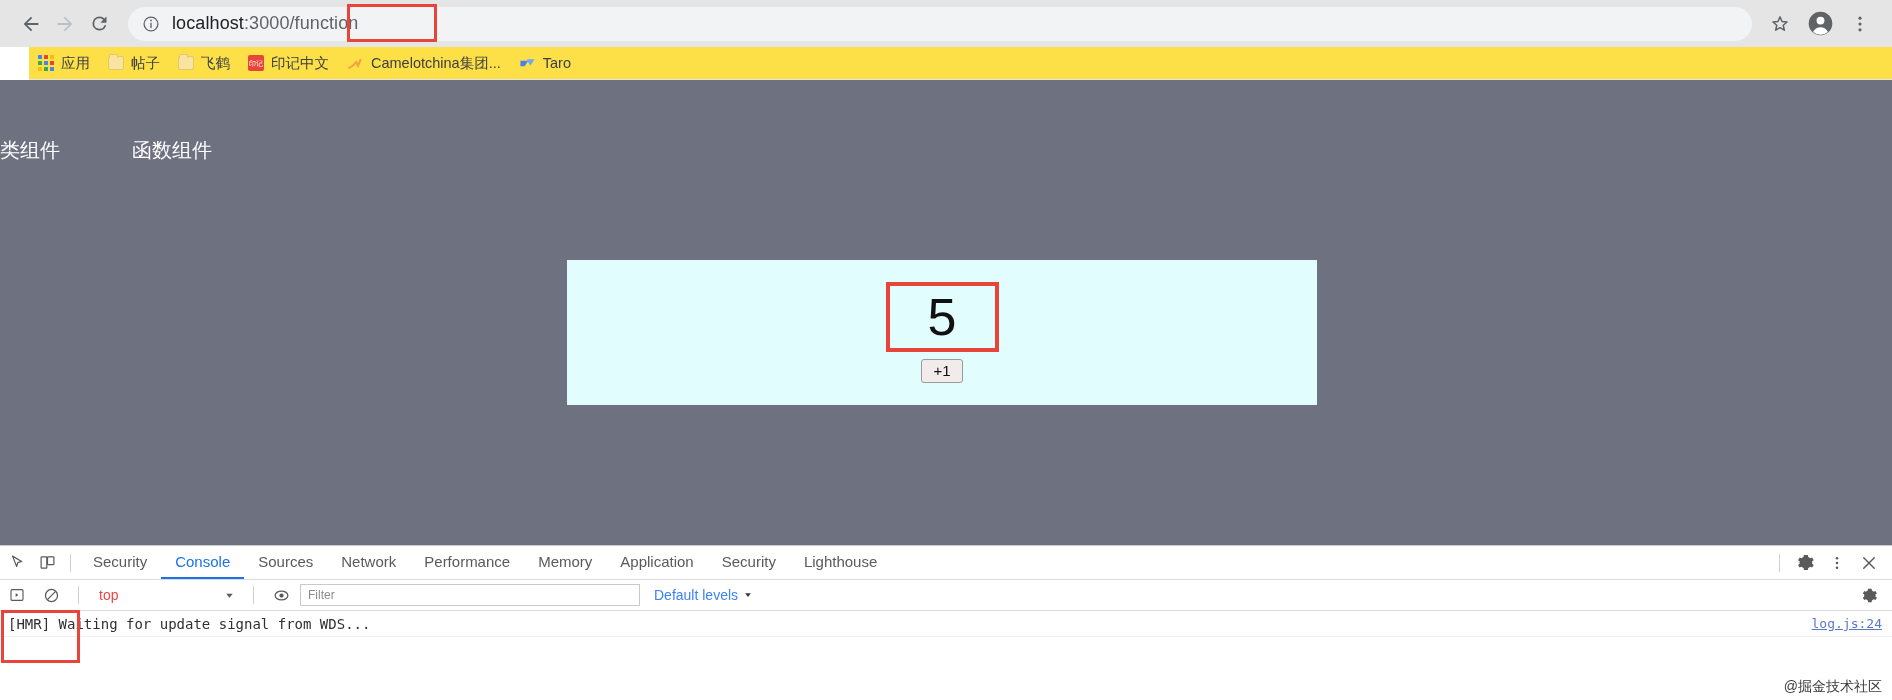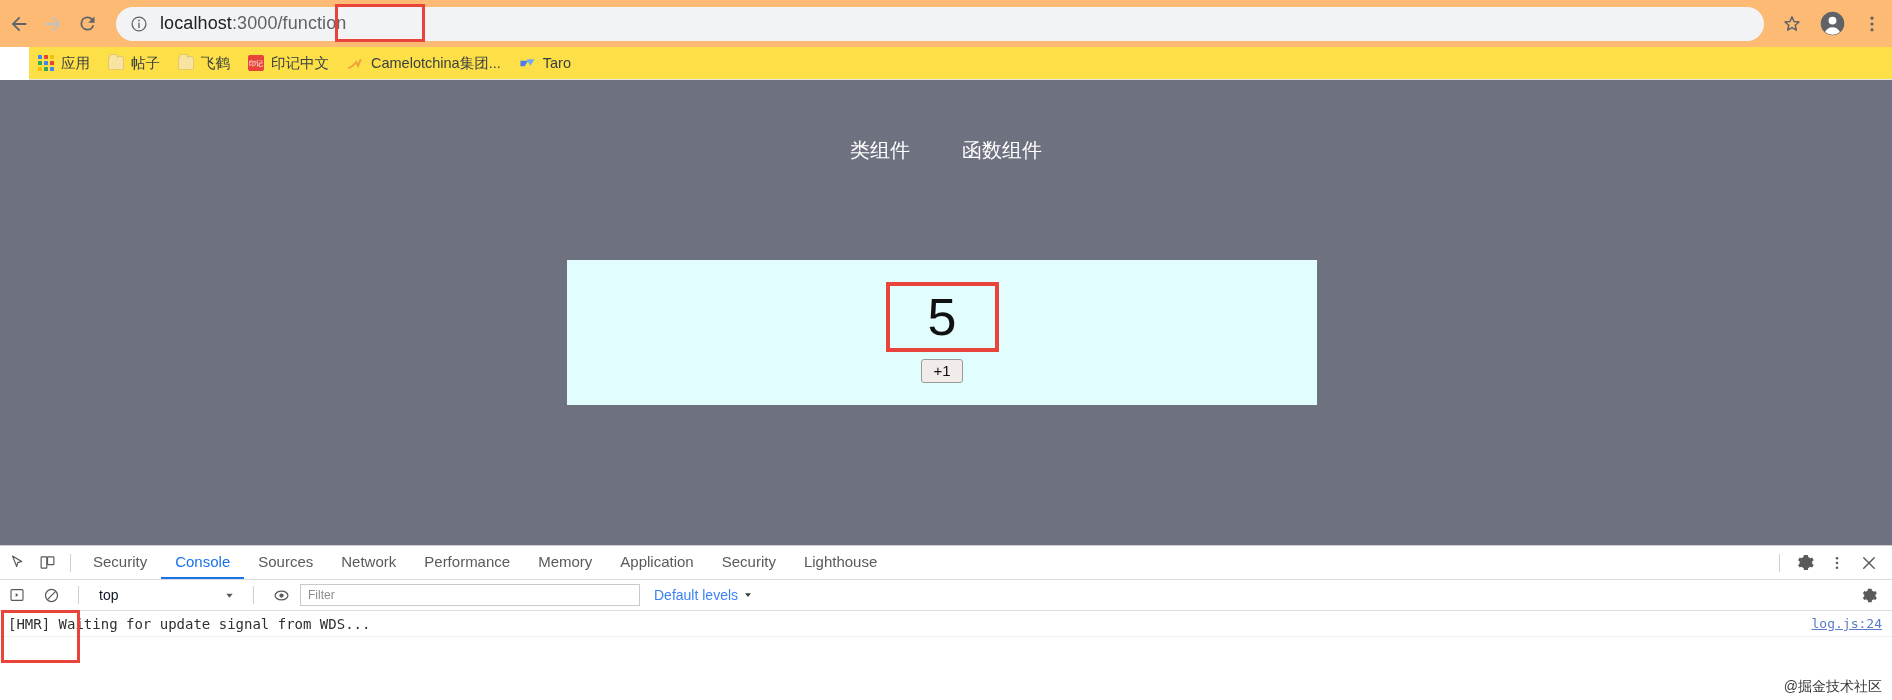--- a/index.html
+++ b/index.html
@@ -8,24 +8,24 @@
     height: 700px;
     overflow: hidden;
     background: #ffffff;
     font-family: "Liberation Sans", sans-serif;
   }
 
   
   .browser-chrome {
     width: 1892px;
     height: 47px;
-    background: #fdba74;
-    display: flex;
-    align-items: center;
-    padding: 0 2px;
+    background: #e5e5e5;
+    display: flex;
+    align-items: center;
+    padding: 0 14px;
     position: relative;
   }
   .nav-btn {
     width: 34px; height: 34px;
     display: flex; align-items: center; justify-content: center;
     border-radius: 50%;
     flex: 0 0 auto;
   }
   .nav-btn svg { display: block; }
 
@@ -123,22 +123,21 @@
     height: 465px;
     background: #6e7280;
     position: relative;
     overflow: hidden;
   }
   .page-nav {
     position: absolute;
     top: 57px;
     left: 0; right: 0;
     display: flex;
-    justify-content: center;
-    gap: 52px;
+    gap: 72px;
   }
   .page-nav a {
     color: #ffffff;
     font-size: 20px;
     text-decoration: none;
     font-family: "Liberation Sans", sans-serif;
   }
 
   .counter-card {
     position: absolute;
@@ -218,21 +217,21 @@
     height: 31px;
     display: flex;
     align-items: center;
     border-bottom: 1px solid #dcdcdc;
     padding-left: 2px;
     gap: 4px;
   }
   .ctx-select {
     display: flex; align-items: center;
     width: 150px; height: 22px;
-    font-size: 14px; color: #0f172a;
+    font-size: 14px; color: #ef4444;
     font-family: "Liberation Sans", sans-serif;
     padding-left: 8px;
     justify-content: space-between;
     padding-right: 6px;
   }
   .filter-input {
     flex: 0 0 auto;
     width: 340px; height: 22px;
     border: 1px solid #c9c9c9;
     background: #fff;

